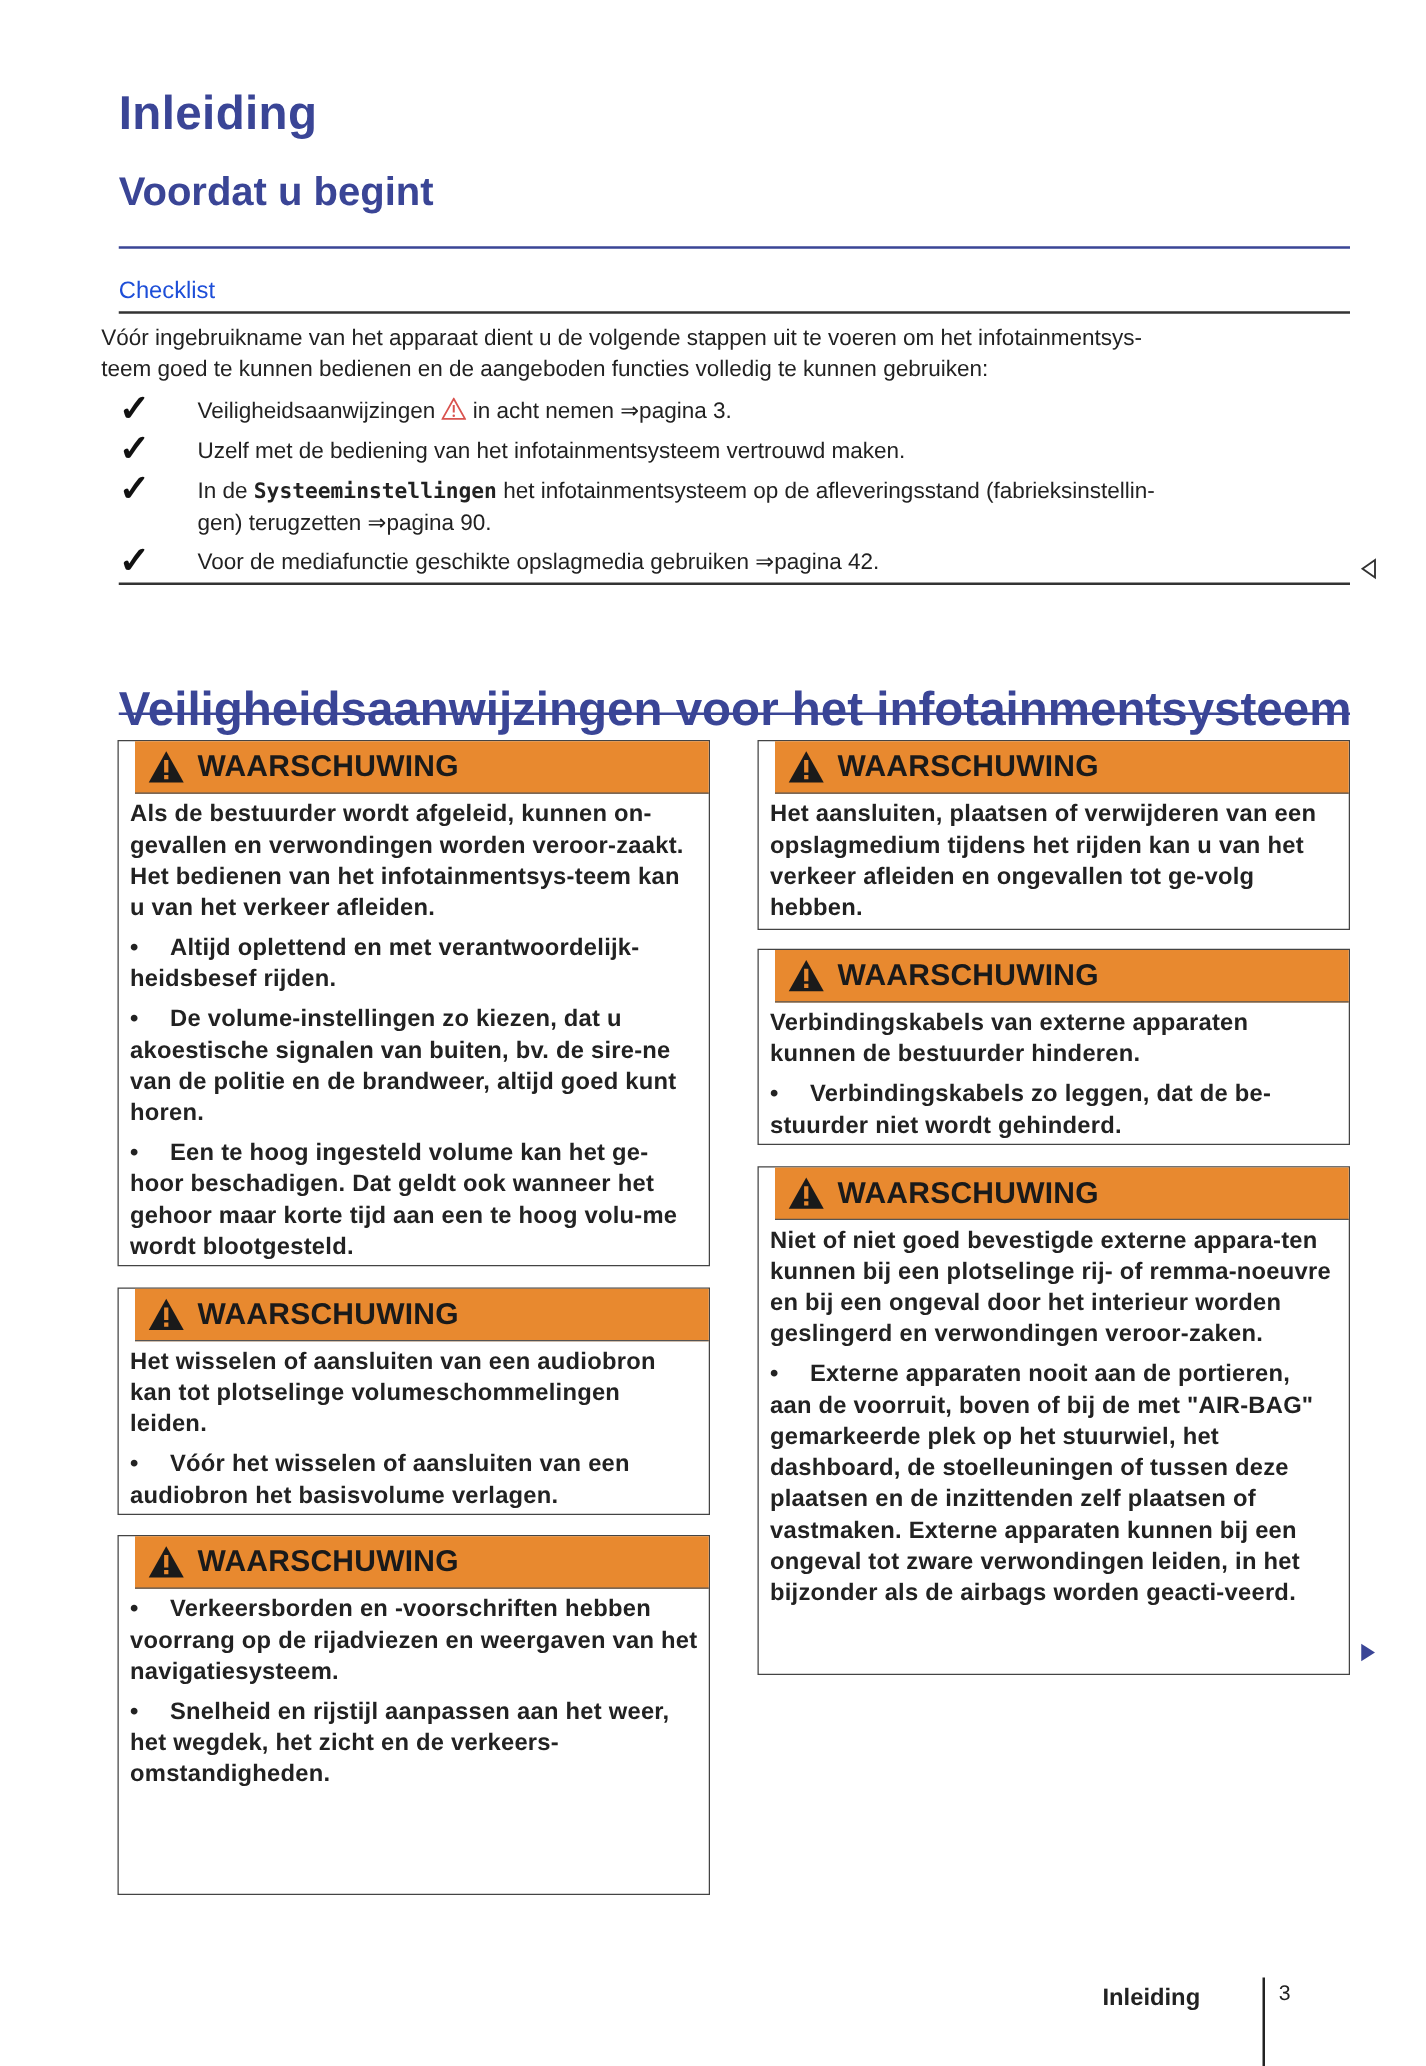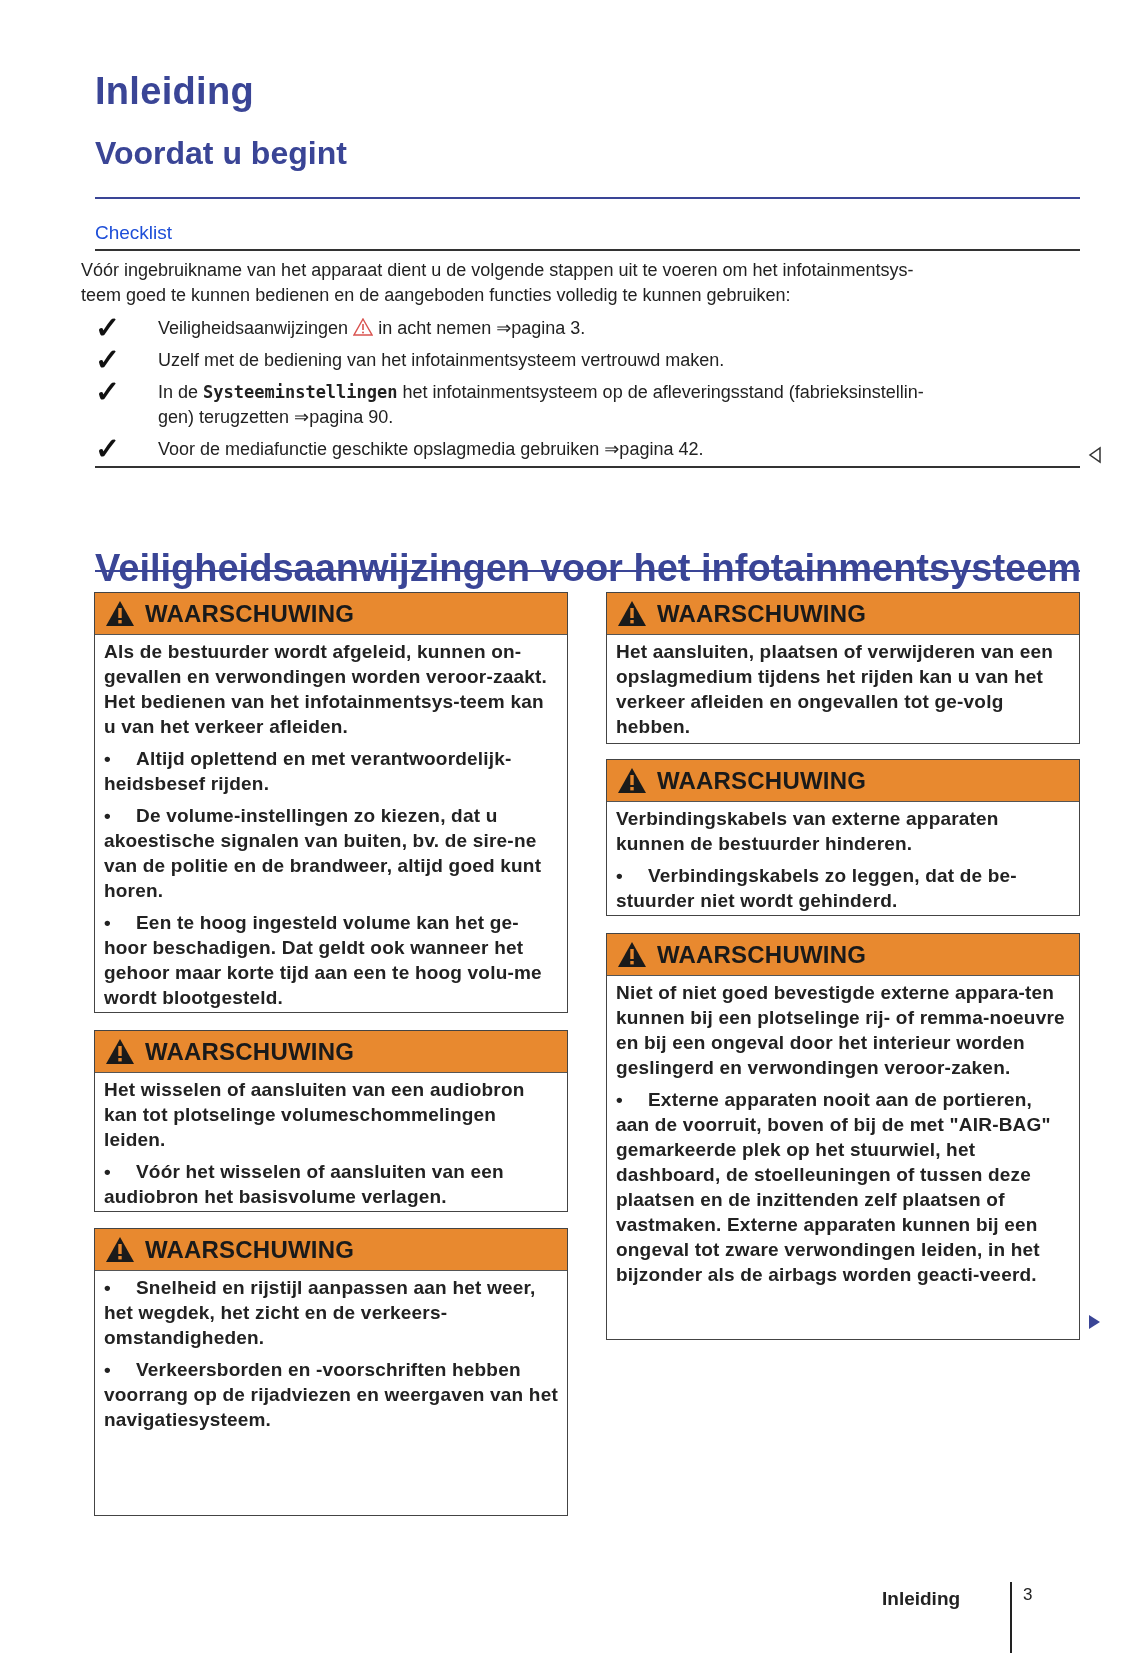--- a/index.html
+++ b/index.html
@@ -18,21 +18,21 @@
   .check-item { left: 95px; width: 985px; font-size: 18px; line-height: 25px; color: #222; }
   .check-item .mark { position: absolute; left: 0; top: -3px; width: 28px; font-size: 30px; font-weight: bold; color: #111; line-height: 30px; }
   .check-item .txt { margin-left: 63px; display: block; }
   .mono { font-family: "DejaVu Sans Mono", monospace; font-weight: bold; font-size: 17px; }
   .warn-inline { display: inline-block; width: 20px; height: 18px; vertical-align: -2px; }
 
   .end-marker { left: 1087px; top: 445px; width: 16px; height: 20px; }
   .cont-marker { left: 1086px; top: 1312px; width: 16px; height: 20px; }
 
   .wbox { position: absolute; border: 1.5px solid #444; background: #fff; box-sizing: border-box; }
-  .wbox .whead { background: #e8892f; height: 41px; border-bottom: 1.5px solid #555; display: flex; align-items: center; padding-left: 10px; }
+  .wbox .whead { background: #e8892f; height: 41px; border-bottom: 1.5px solid #555; display: flex; align-items: center; padding-left: 10px; margin-left: 13px; }
   .wbox .whead .wicon { width: 30px; height: 27px; margin-right: 10px; }
   .wbox .whead .wlabel { font-size: 24px; font-weight: bold; color: #1a1a1a; letter-spacing: 0.2px; }
   .wbox .wbody { padding: 4px 9px 6px 9px; font-size: 19px; font-weight: bold; line-height: 25px; color: #222; letter-spacing: 0.2px; }
   .wbox .wbody p { margin: 0 0 7px 0; }
   .wbox .wbody p:last-child { margin-bottom: 0; }
   .wbox .wbody .bullet::before { content: "\2022"; display: inline-block; width: 32px; }
 
   .footer-label { left: 882px; top: 1588px; font-size: 19px; font-weight: bold; color: #222; }
   .footer-rule { left: 1010px; top: 1582px; width: 2px; height: 71px; background: #222; }
   .footer-page { left: 1023px; top: 1585px; font-size: 17px; color: #222; }
@@ -125,22 +125,22 @@
 <div class="wbox" style="left:94px; top:1228px; width:474px; height:288px;">
   <div class="whead">
     <svg class="wicon" viewBox="0 0 30 27">
         <polygon points="15,1 29,26 1,26" fill="#1a1a1a"></polygon>
         <rect x="13.3" y="8" width="3.4" height="10" fill="#e8892f"></rect>
         <rect x="13.3" y="20" width="3.4" height="3.4" fill="#e8892f"></rect>
       </svg>
     <span class="wlabel">WAARSCHUWING</span>
   </div>
   <div class="wbody">
+    <p class="bullet">Verkeersborden en -voorschriften hebben voorrang op de rijadviezen en weergaven van het navigatiesysteem.</p>
     <p class="bullet">Snelheid en rijstijl aanpassen aan het weer, het wegdek, het zicht en de verkeers-omstandigheden.</p>
-    <p class="bullet">Verkeersborden en -voorschriften hebben voorrang op de rijadviezen en weergaven van het navigatiesysteem.</p>
   </div>
 </div>
 
 <div class="wbox" style="left:606px; top:592px; width:474px; height:152px;">
   <div class="whead">
     <svg class="wicon" viewBox="0 0 30 27">
         <polygon points="15,1 29,26 1,26" fill="#1a1a1a"></polygon>
         <rect x="13.3" y="8" width="3.4" height="10" fill="#e8892f"></rect>
         <rect x="13.3" y="20" width="3.4" height="3.4" fill="#e8892f"></rect>
       </svg>

